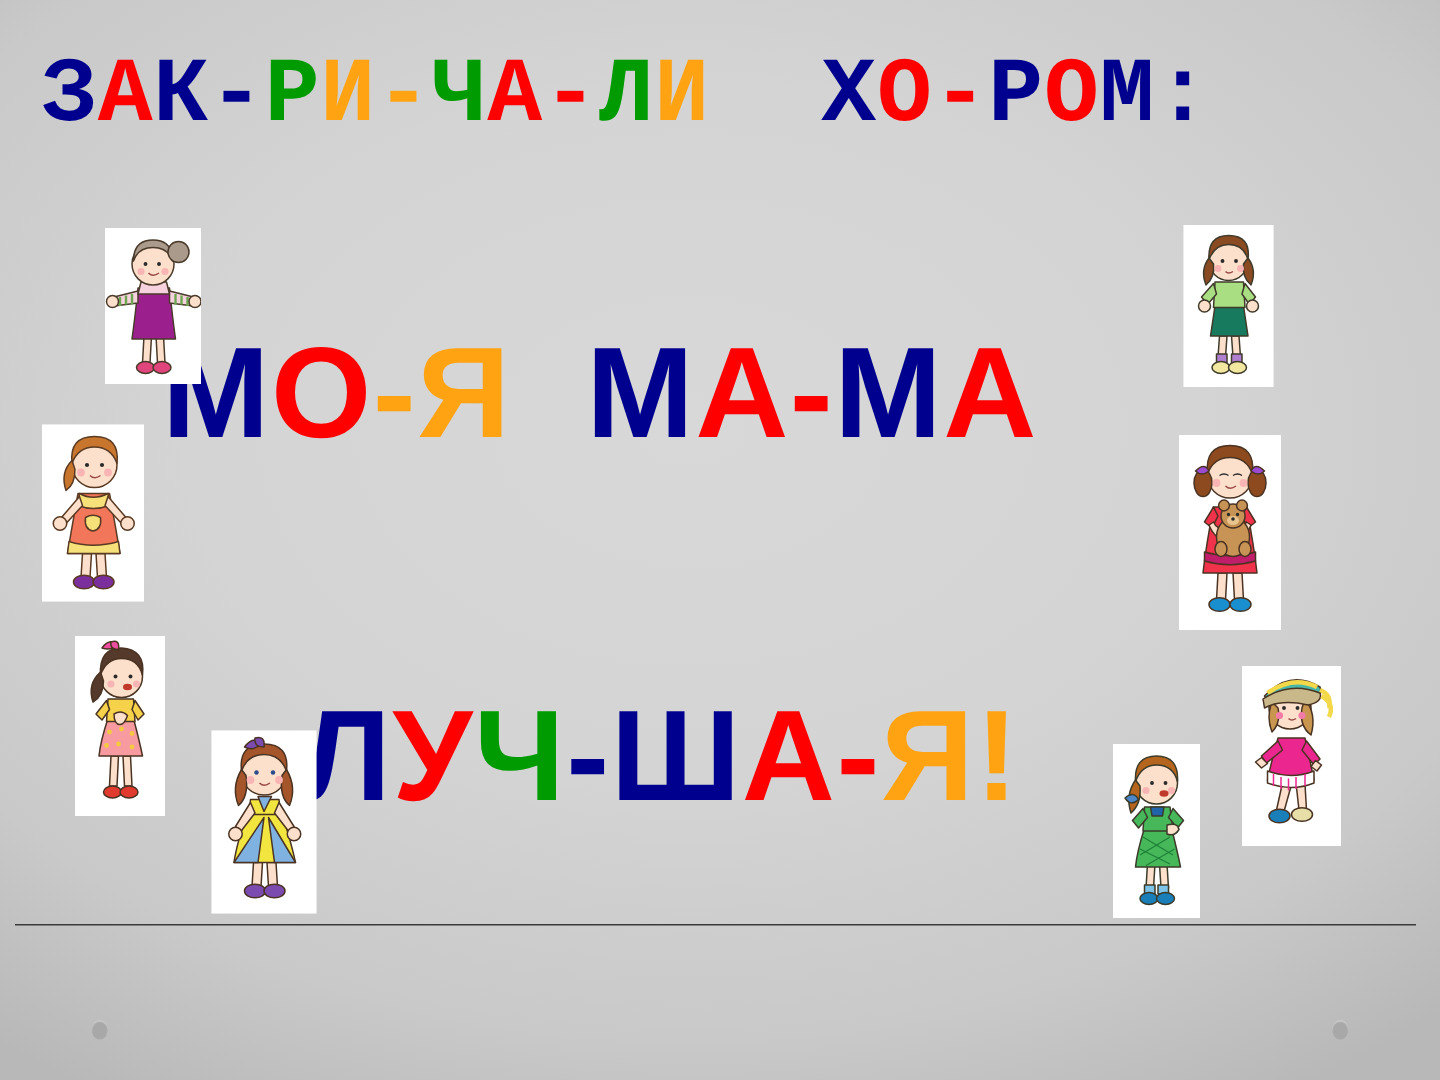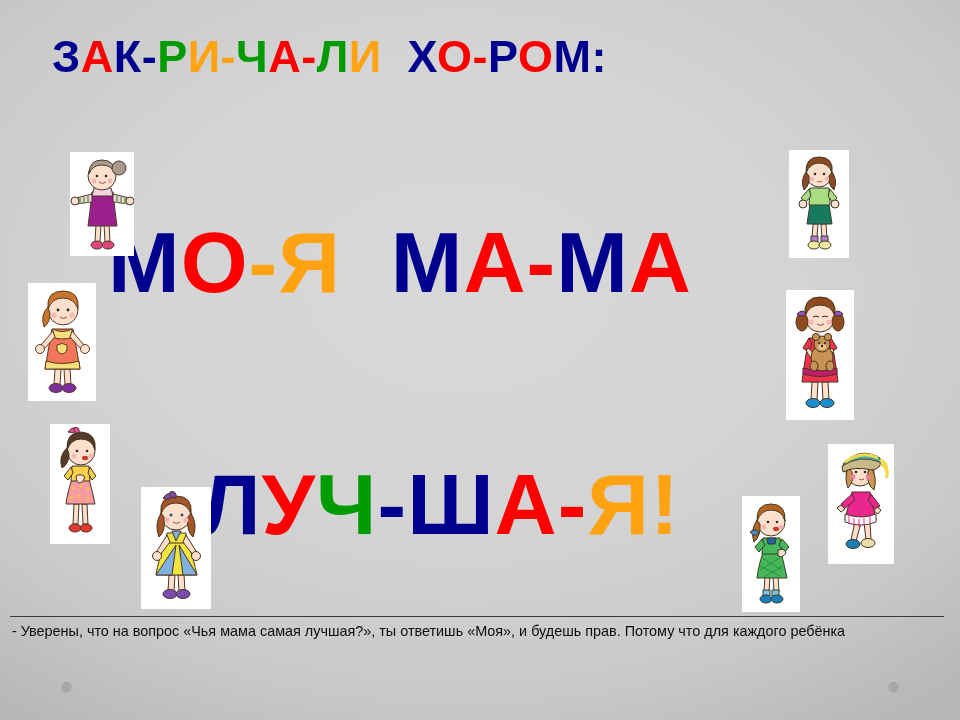--- a/index.html
+++ b/index.html
@@ -22,27 +22,26 @@
       radial-gradient(ellipse 78% 72% at 48% 40%, #d8d8d8 0%, #d4d4d4 45%, #c9c9c9 78%, #b8b8b8 100%);
     overflow: hidden;
   }
 
   
   #title {
     position: absolute;
     left: 28px;
     top: 33px;
     width: 904px;
-    font-size: 45px;
+    font-size: 61px;
     font-weight: bold;
     letter-spacing: 0.5px;
     line-height: 1.05;
     white-space: pre;
-    font-family: Liberation Sans, sans-serif;
-    margin-left: 24px;
+    font-family: Liberation Mono, monospace;
   }
 
   
   .chant {
     position: absolute;
     width: 800px;
     text-align: center;
     font-weight: bold;
     font-family: "Liberation Sans", sans-serif;
     white-space: pre;
@@ -416,19 +415,18 @@
         <circle cx="37" cy="28" r="1.3" fill="#2b2b2b" stroke="none"></circle>
         <circle cx="25" cy="33" r="2.4" fill="#f47ba8" stroke="none"></circle>
         <circle cx="40" cy="33" r="2.4" fill="#f47ba8" stroke="none"></circle>
         <path d="M31 35 Q33 37 36 35" fill="none" stroke="#9b4a4a"></path>
       </g>
     </svg>
   </div>
 
   <div id="caption-rule"></div>
   <div id="caption">
-    <p>- Уверены, что на вопрос «Чья мама самая лучшая?»,  ты ответишь «Моя», и будешь прав. Потому что для каждого ребёнка</p>
   </div>
 
   <div class="dot" id="dot-left"></div>
   <div class="dot" id="dot-right"></div>
 
 </div>
 
 </body></html>

